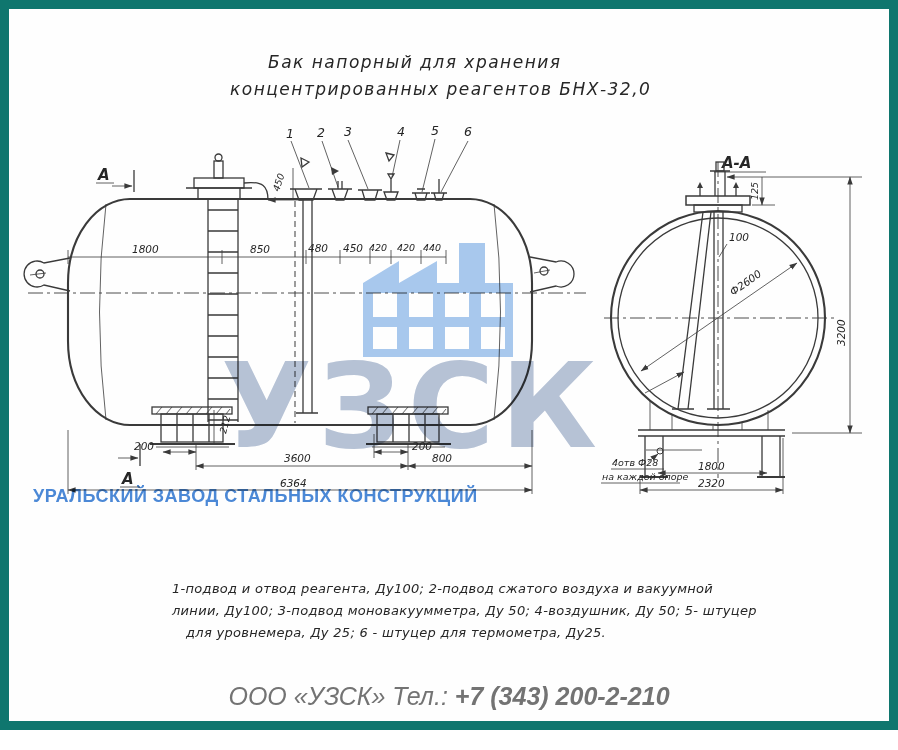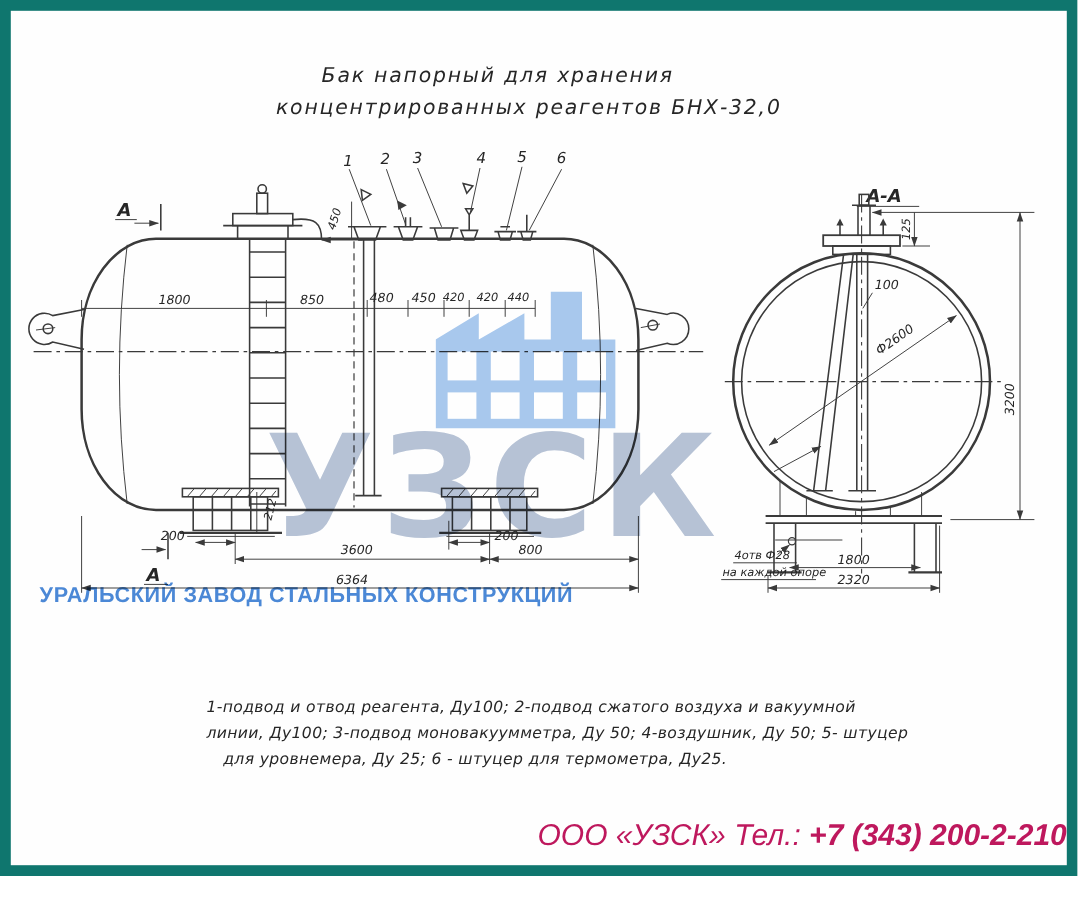--- a/index.html
+++ b/index.html
@@ -26,23 +26,23 @@
   .wm-logo{
     left:212px;top:338px;font-size:118px;line-height:118px;font-weight:700;
     color:#b7c3d6;letter-spacing:6px;font-family:"DejaVu Sans",sans-serif;white-space:nowrap;
   }
   .wm-company{
     left:24px;top:477px;font-size:18px;font-weight:800;color:#4b89d7;
     letter-spacing:.5px;font-family:"Liberation Sans",sans-serif;white-space:nowrap;
   }
   .wm-icon{left:354px;top:234px;width:150px;height:114px;}
   .footer{
-    position:absolute;left:0;bottom:10px;width:100%;text-align:right;
+    position:absolute;left:0;bottom:10px;width:100%;text-align:center;
     font-family:"Liberation Sans",sans-serif;font-style:italic;font-size:25px;
-    color:#be185d;
+    color:#737373;
   }
   .footer .ph{font-weight:bold;}
 </style>
 </head>
 <body>
 
 <div class="page">
 
   <svg class="drawing-svg" width="880" height="732" viewBox="9 9 880 732">
     <defs>

